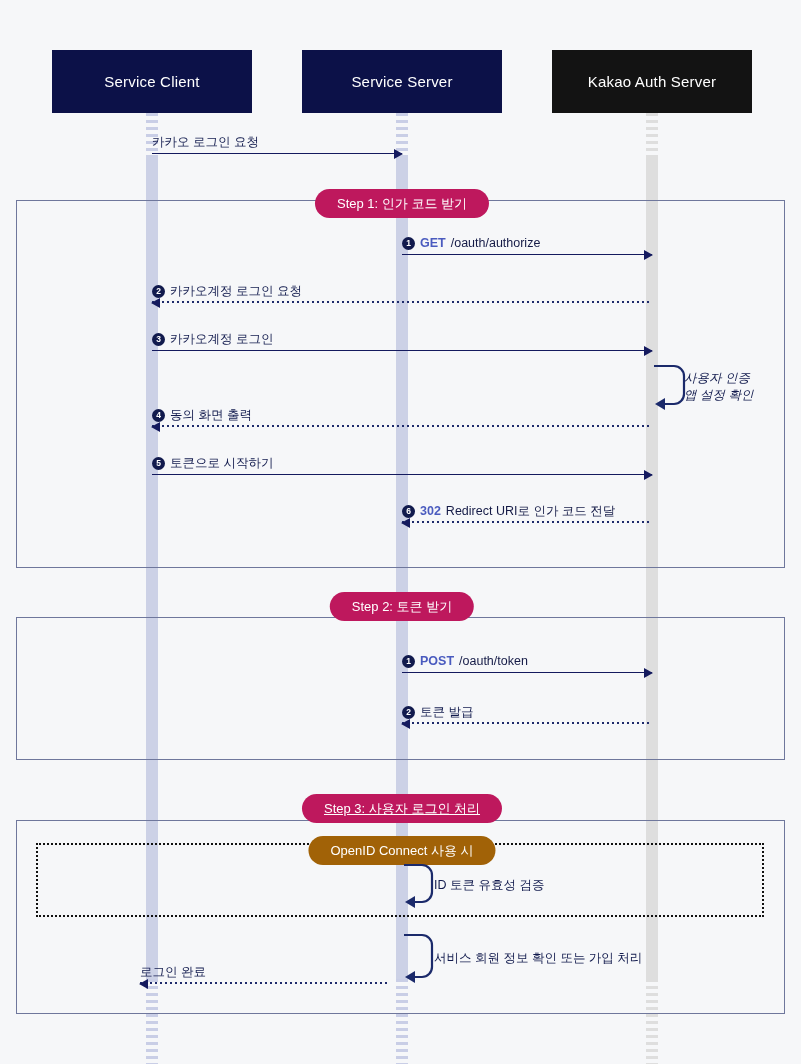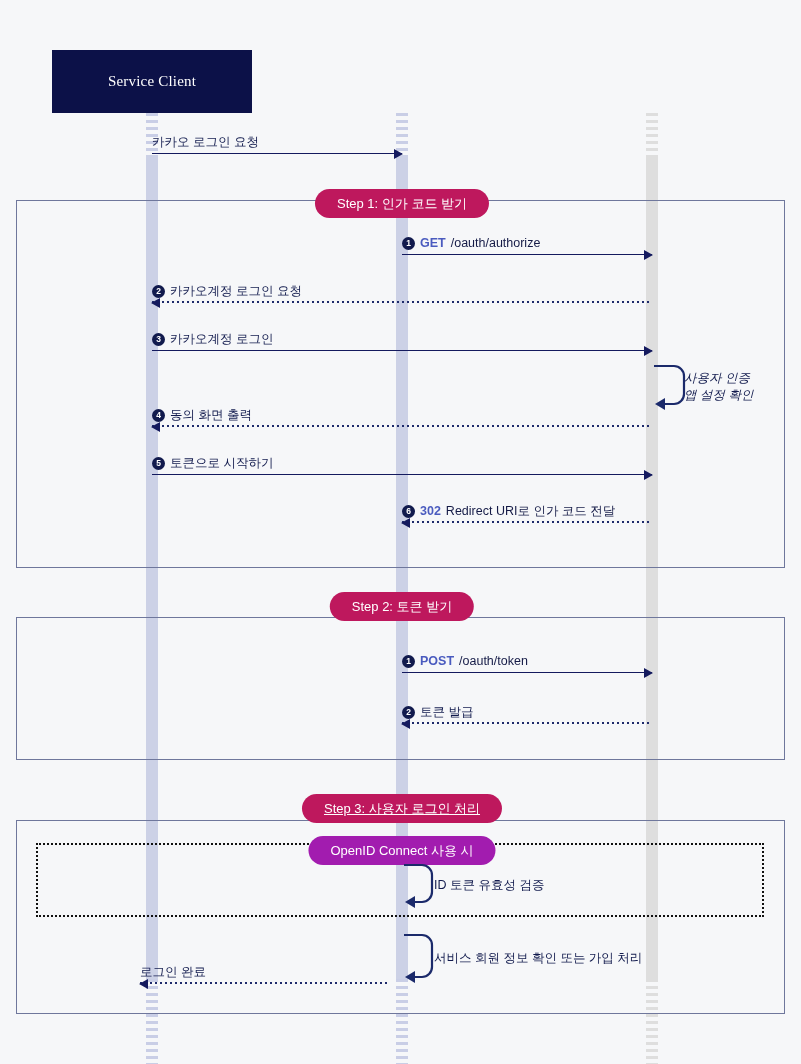--- a/index.html
+++ b/index.html
@@ -47,21 +47,21 @@
   }
 
   
   .pill{
     position:absolute;height:29px;border-radius:15px;
     display:flex;align-items:center;justify-content:center;
     color:#fff;font-size:13px;padding:0 22px;white-space:nowrap;
     transform:translateX(-50%);
   }
   .pill-navy{background:#be185d;}
-  .pill-black{background:#a21caf;}
+  .pill-black{background:#a16207;}
 
   
   .msg{position:absolute;height:34px;}
   .msg-label{
     position:absolute;bottom:11px;left:0;width:100%;
     text-align:center;font-size:12.5px;color:#111a4d;
     white-space:nowrap;line-height:14px;
     display:flex;align-items:center;gap:5px;
   }
   .badge{
@@ -113,22 +113,28 @@
     <div class="dashseg" style="top:0px;height:42px;"></div>
     <div class="solid" style="top:42px;bottom:85px;"></div>
     <div class="dashseg" style="bottom:0px;height:85px;"></div>
   </div>
   <div class="lifeline ll-gray" style="left:646px;">
     <div class="dashseg" style="top:0px;height:42px;"></div>
     <div class="solid" style="top:42px;bottom:85px;"></div>
     <div class="dashseg" style="bottom:0px;height:85px;"></div>
   </div>
 
-  <div class="actor-box actor-navy" style="left:52px;font-family:Liberation Serif, serif;">
+  <div class="actor-box actor-navy" style="left:52px;">
     <span>Service Client</span>
+  </div>
+  <div class="actor-box actor-navy" style="left:302px;">
+    <span>Service Server</span>
+  </div>
+  <div class="actor-box actor-black" style="left:552px;">
+    <span>Kakao Auth Server</span>
   </div>
 
   <div class="msg" style="left:152px;width:250px;top:126px;">
     <div class="msg-label">
       <span>카카오 로그인 요청</span>
     </div>
     <div class="line solid-l"></div>
     <div class="arrow arrow-r"></div>
   </div>
 

